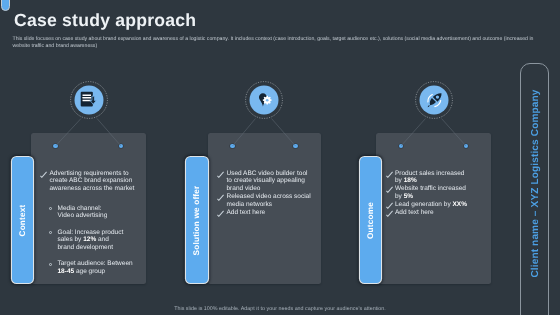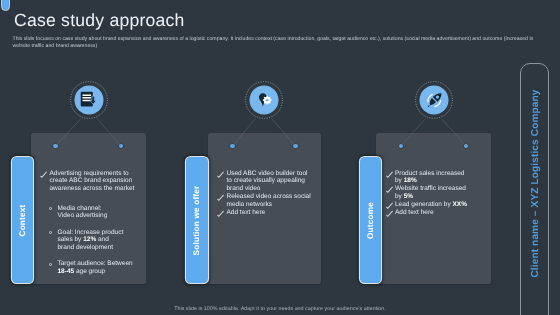--- a/index.html
+++ b/index.html
@@ -2,21 +2,21 @@
 <html><head>
 <meta charset="utf-8">
 <style>
   html,body{margin:0;padding:0;}
   body{width:560px;height:315px;overflow:hidden;background:#2e373f;
        font-family:"Liberation Sans",sans-serif;-webkit-font-smoothing:antialiased;text-rendering:geometricPrecision;}
   .slide{position:relative;width:560px;height:315px;background:#2e373f;overflow:hidden;}
 
   .corner-pill{position:absolute;left:0.6px;top:-12px;width:9.6px;height:23.3px;border-radius:5px;background:#5dabee;border:1.1px solid #c2ccd5;box-sizing:border-box;}
 
-  .title{position:absolute;left:14px;top:9.5px;font-size:17.6px;color:#eef2f5;letter-spacing:0.23px;font-weight:400;}
+  .title{position:absolute;left:14px;top:9.5px;font-size:17.6px;color:#eef2f5;letter-spacing:0.23px;font-weight:700;}
   .desc{position:absolute;left:12.5px;top:36.3px;width:522px;font-size:5.2px;line-height:7px;color:#c3cbd2;}
 
   .sidebar{position:absolute;left:519.5px;top:63px;width:29px;height:275px;
            border:0.9px solid #8b959e;border-radius:10px;box-sizing:border-box;}
   .sidebar-txt{position:absolute;left:0;top:-6.5px;width:29px;height:252px;display:flex;align-items:center;justify-content:center;}
   .sidebar-txt span{white-space:nowrap;transform:rotate(-90deg);font-size:10.1px;font-weight:bold;color:#4c9fe3;letter-spacing:0.12px;}
 
   .col{position:absolute;}
   .card{position:absolute;background:#464d55;border-radius:2.5px;box-shadow:0 1px 2px rgba(18,26,34,0.35);}
   .tab{position:absolute;background:#5dabee;border-radius:4.5px;display:flex;align-items:center;justify-content:center;box-shadow:0 0 0 1.1px rgba(243,248,252,0.90), 0 0 2.6px 1.4px rgba(12,19,26,0.65);}

